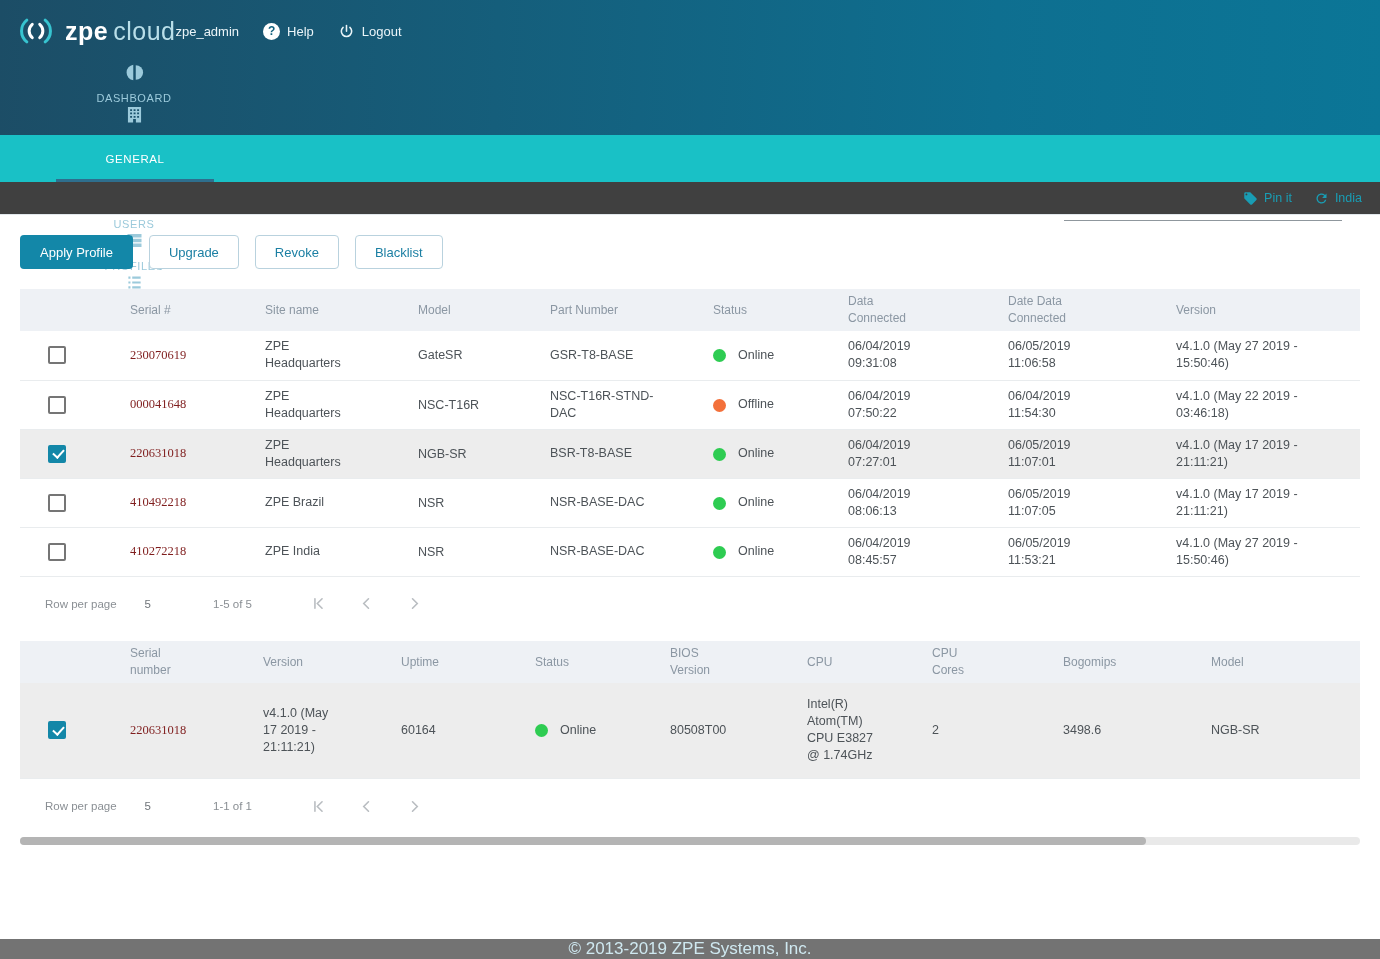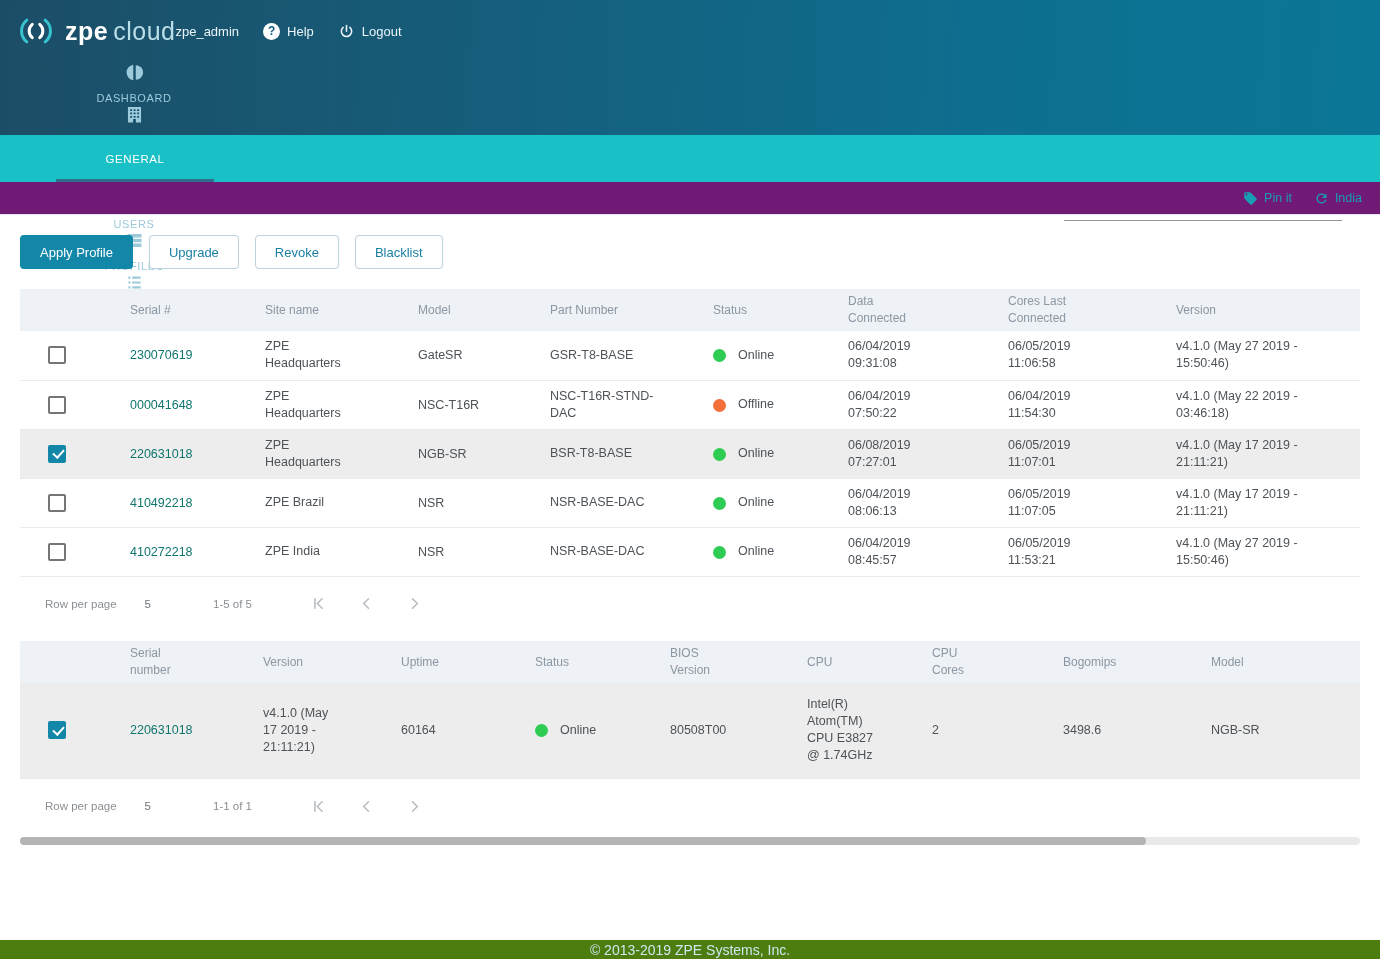--- a/index.html
+++ b/index.html
@@ -33,21 +33,21 @@
   .nav-item svg { width: 21px; height: 21px; }
   .nav-label { font-size: 11px; letter-spacing: .6px; }
 
   
   .subnav { background: #19c1c6; flex: 0 0 47px; display: flex; padding-left: 56px; }
   .tab { width: 158px; display: flex; align-items: center; justify-content: center; color: #fff;
     font-size: 11.5px; letter-spacing: .6px; position: relative; cursor: pointer; }
   .tab.active::after { content: ""; position: absolute; left: 0; right: 0; bottom: 0; height: 3px; background: #2e6f8e; }
 
   
-  .pin-row { background: #701a75; flex: 0 0 33px; display: flex; align-items: center; justify-content: flex-end;
+  .pin-row { background: #404040; flex: 0 0 33px; display: flex; align-items: center; justify-content: flex-end;
     gap: 22px; padding-right: 18px; border-bottom: 1px solid #e2e8ec; }
   .pin-link { color: #199db4; font-size: 12.5px; display: flex; align-items: center; gap: 6px; cursor: pointer; }
   .pin-link svg { width: 15px; height: 15px; fill: #199db4; }
 
   
   .content { position: relative; padding: 0 20px; flex: 1 1 auto; border-radius: 17px; }
   .search-input { position: absolute; top: -24px; right: 38px; width: 278px; height: 30px;
     border: none; border-bottom: 1px solid #8f979d; background: transparent; outline: none; font-size: 13px; }
 
   .actions { display: flex; gap: 16px; margin-top: 20px; }
@@ -60,21 +60,21 @@
     height: 42px; padding: 0 8px 0 0; line-height: 16px; }
   tbody td { height: 49px; padding: 4px 8px 4px 0; border-bottom: 1px solid #e9ecee; vertical-align: middle; }
   tbody tr.selected { background: #ededed; }
   .detail-table tbody td { height: 96px; }
   .td-cb, .th-cb { width: 110px; padding-left: 28px !important; }
   .cb { width: 18px; height: 18px; border: 2px solid #757575; border-radius: 2px; display: inline-block;
     background: #fff; cursor: pointer; position: relative; vertical-align: middle; }
   .cb.checked { background: #1387a8; border-color: #1387a8; }
   .cb.checked::after { content: ""; position: absolute; left: 4.5px; top: 0.5px; width: 5px; height: 9px;
     border: solid #fff; border-width: 0 2px 2px 0; transform: rotate(42deg); }
-  .link { color: #0f766e; text-decoration: none; cursor: pointer; }
+  .link { color: #7f1d1d; text-decoration: none; cursor: pointer; font-family: Liberation Serif, serif; }
   .wrap { display: inline-block; line-height: 17px; vertical-align: middle; }
   .w40 { max-width: 40px; } .w50 { max-width: 50px; } .w68 { max-width: 68px; }
   .w70 { max-width: 70px; } .w72 { max-width: 72px; } .w80 { max-width: 80px; }
   .w90 { max-width: 90px; } .w95 { max-width: 95px; } .w115 { max-width: 115px; } .w132 { max-width: 132px; }
   .dot { width: 13px; height: 13px; border-radius: 50%; background: #2ecc52; display: inline-block;
     vertical-align: middle; margin-right: 12px; }
   .dot.offline { background: #f3703a; }
 
   .pagination { display: flex; align-items: center; margin-top: 10px; height: 34px; padding-left: 25px;
     font-size: 11.5px; color: #8a8f94; }
@@ -84,22 +84,22 @@
     border-top: 6px solid #5f6putc468; border-top-color: #5d6268; }
   .pp-range { margin-right: 42px; }
   .pp-btn { width: 48px; display: flex; justify-content: center; cursor: pointer; }
   .pp-btn svg { width: 19px; height: 19px; stroke: #b9bdc1; stroke-width: 2; fill: none; stroke-linecap: round; }
 
   .section-title { margin-top: 52px; font-size: 19px; font-weight: 400; color: #3e4347; }
 
   .hscroll { margin-top: 14px; height: 8px; border-radius: 4px; background: #e9e9e9; }
   .hthumb { width: 84%; height: 8px; border-radius: 4px; background: #b4b4b4; cursor: pointer; }
 
-  footer { margin-top: auto; flex: 0 0 19px; background: #4d7c0f; display: flex; align-items: center;
-    justify-content: center; font-size: 14px; color: #cfe8f0; }
+  footer { margin-top: auto; flex: 0 0 19px; background: #737373; display: flex; align-items: center;
+    justify-content: center; font-size: 17px; color: #cfe8f0; }
 </style>
 </head>
 <body>
 
 <div class="app">
 
   <header class="topbar">
     <div class="topbar-row1">
       <div class="logo">
         <svg width="40" height="40" viewBox="0 0 48 48" fill="none" stroke-linecap="round">
@@ -210,21 +210,21 @@
       </colgroup>
       <thead>
         <tr>
           <th class="th-cb"></th>
           <th>Serial #</th>
           <th>Site name</th>
           <th>Model</th>
           <th>Part Number</th>
           <th>Status</th>
           <th><span class="wrap w70">Data Connected</span></th>
-          <th><span class="wrap w72">Cores Last Connected</span></th>
+          <th><span class="wrap w72">Date Data Connected</span></th>
           <th>Version</th>
         </tr>
       </thead>
       <tbody>
         <tr>
           <td class="td-cb"><span class="cb"></span></td>
           <td><a class="link">230070619</a></td>
           <td><span class="wrap w95">ZPE Headquarters</span></td>
           <td>GateSR</td>
           <td><span class="wrap w115">GSR-T8-BASE</span></td>
@@ -244,21 +244,21 @@
           <td><span class="wrap w90">06/04/2019 11:54:30</span></td>
           <td><span class="wrap w132">v4.1.0 (May 22 2019 - 03:46:18)</span></td>
         </tr>
         <tr class="selected">
           <td class="td-cb"><span class="cb checked"></span></td>
           <td><a class="link">220631018</a></td>
           <td><span class="wrap w95">ZPE Headquarters</span></td>
           <td>NGB-SR</td>
           <td><span class="wrap w115">BSR-T8-BASE</span></td>
           <td><span class="dot"></span><span>Online</span></td>
-          <td><span class="wrap w90">06/08/2019 07:27:01</span></td>
+          <td><span class="wrap w90">06/04/2019 07:27:01</span></td>
           <td><span class="wrap w90">06/05/2019 11:07:01</span></td>
           <td><span class="wrap w132">v4.1.0 (May 17 2019 - 21:11:21)</span></td>
         </tr>
         <tr>
           <td class="td-cb"><span class="cb"></span></td>
           <td><a class="link">410492218</a></td>
           <td><span class="wrap w95">ZPE Brazil</span></td>
           <td>NSR</td>
           <td><span class="wrap w115">NSR-BASE-DAC</span></td>
           <td><span class="dot"></span><span>Online</span></td>

